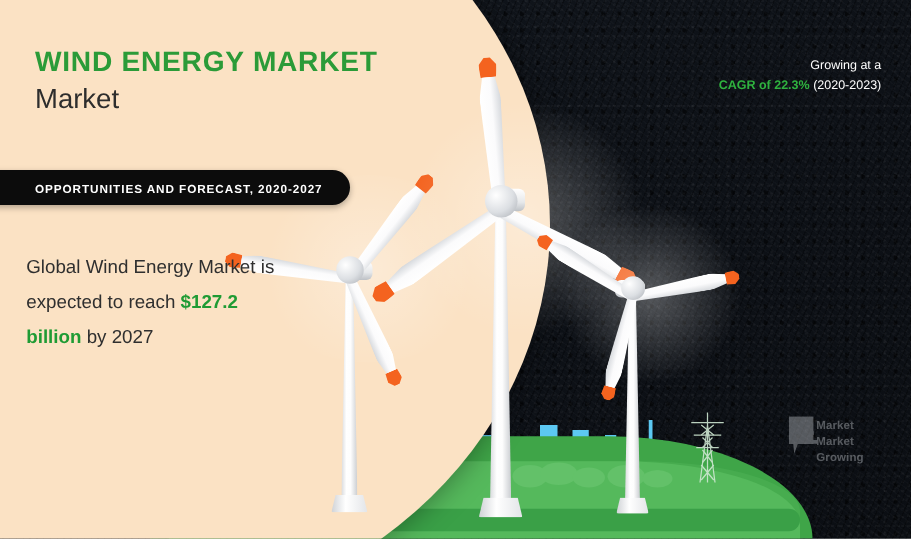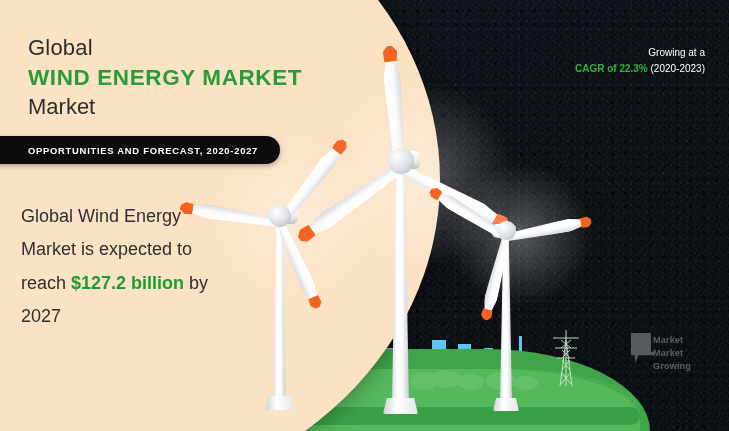--- a/index.html
+++ b/index.html
@@ -67,21 +67,21 @@
     box-shadow:0 2px 5px rgba(0,0,0,.3);
   }
   .ribbon span{
     color:#ffffff;font-size:9.4px;font-weight:700;
     letter-spacing:.75px;padding-left:48px;white-space:nowrap;
   }
 
   
   .lead{
     position:absolute;left:21px;top:200px;width:210px;
-    font-size:18px;line-height:1.85;color:#2f2f2f;
+    font-size:15px;line-height:1.85;color:#2f2f2f;
   }
   .lead b{color:#1f9b34;font-weight:700;}
 
   
   .cagr{
     position:absolute;right:24px;top:45px;
     text-align:right;color:#ffffff;
     font-size:10px;line-height:1.55;
   }
   .cagr .r1{display:block;}
@@ -306,21 +306,20 @@
         <u></u>
     </div>
     <div class="blade" style="left:506px;top:231px;width:84px;height:13px;transform:rotate(104deg);">
       <i></i>
         <u></u>
     </div>
     <div class="hub" style="left:497px;top:221px;width:19px;height:19px;"></div>
   </div>
 
   <div class="title-block">
-    <div class="t-global">Global</div>
     <div class="t-main">WIND ENERGY  MARKET</div>
     <div class="t-sub">Market</div>
   </div>
 
   <div class="ribbon">
     <span>OPPORTUNITIES AND FORECAST, 2020-2027</span>
   </div>
 
   <div class="lead">
     <span>Global Wind Energy Market is expected to reach </span><b>$127.2 billion</b><span> by 2027</span>

